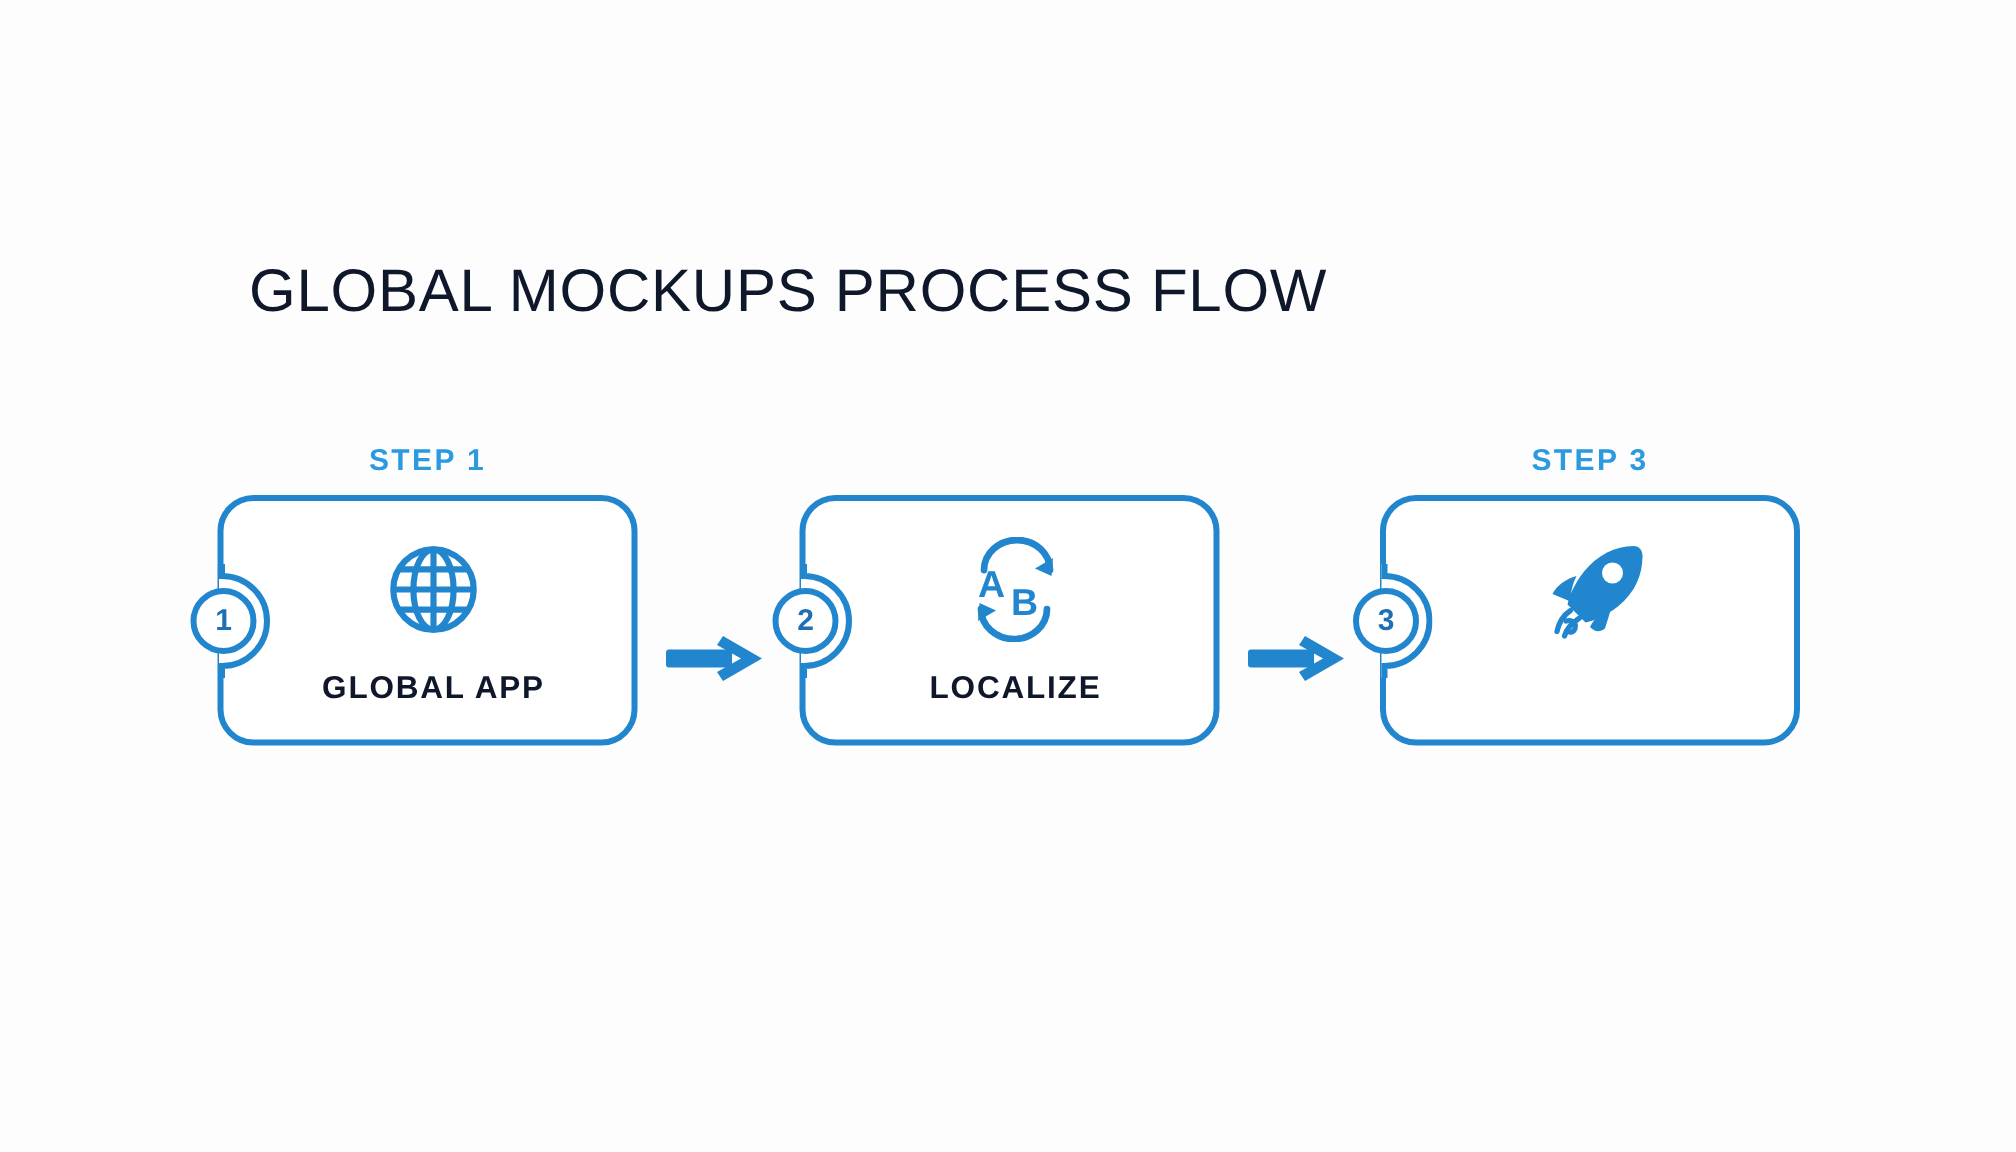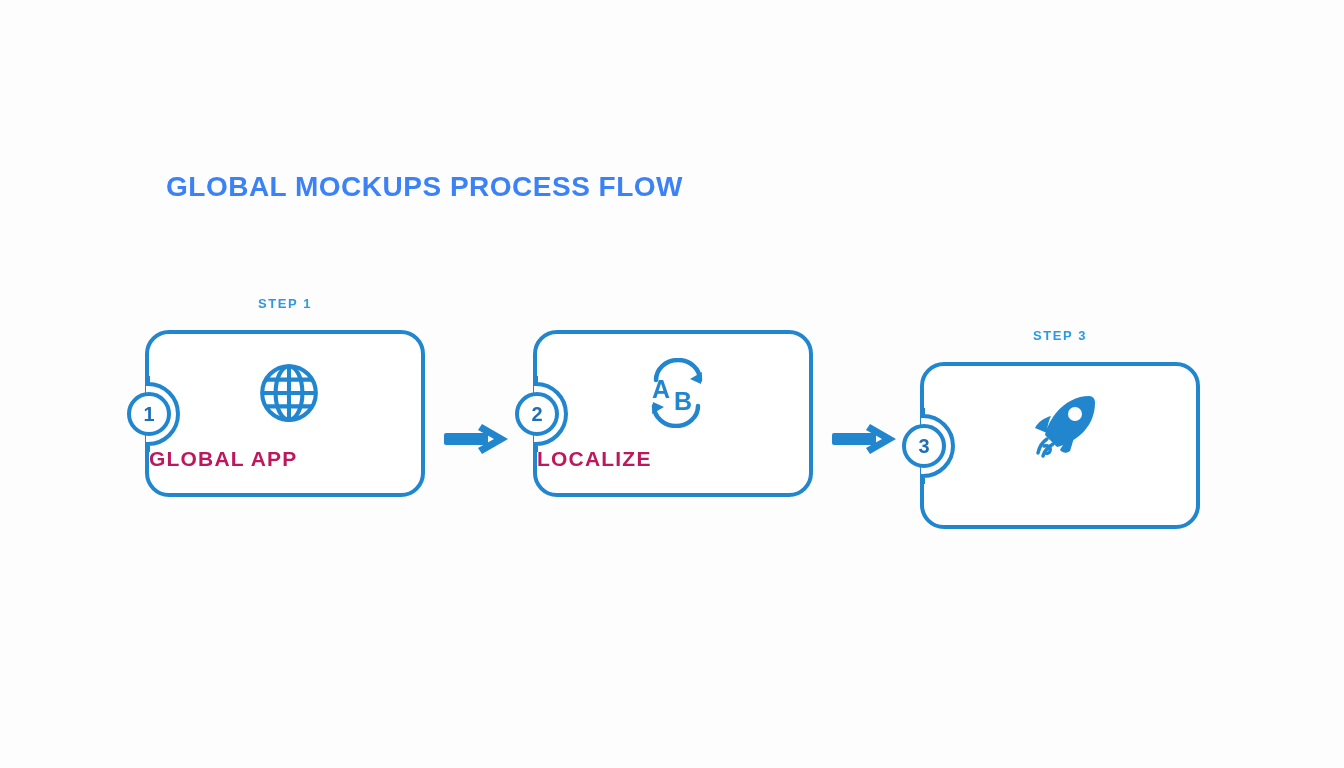--- a/index.html
+++ b/index.html
@@ -18,24 +18,24 @@
   .canvas {
     position: absolute;
     inset: 0;
   }
 
   
   .title {
     position: absolute;
     left: 166px;
     top: 172px;
-    font-size: 28px;
-    font-weight: bold;
+    font-size: 40px;
+    font-weight: normal;
     letter-spacing: 0.5px;
-    color: #3b82f6;
+    color: #0f172a;
     white-space: nowrap;
     line-height: 1.1;
   }
 
   
   .flow {
     position: absolute;
     left: 0;
     top: 296px;
     width: 1344px;
@@ -43,29 +43,29 @@
   }
 
   .step {
     position: absolute;
     top: 0;
     width: 284px;
     height: 206px;
   }
   .step-1 { left: 143px; }
   .step-2 { left: 531px; }
-  .step-3 { left: 918px; margin-top: 32px; }
+  .step-3 { left: 918px; }
 
   .step-kicker {
     position: absolute;
     top: 0;
     left: 0;
     width: 284px;
     text-align: center;
-    font-size: 13px;
+    font-size: 20px;
     font-weight: bold;
     letter-spacing: 1.6px;
     color: #2b9ae0;
   }
 
   .card {
     position: absolute;
     top: 34px;
     left: 2px;
     width: 280px;
@@ -122,25 +122,25 @@
     display: flex;
     align-items: center;
     justify-content: center;
   }
 
   .card-label {
     position: absolute;
     bottom: 22px;
     left: 0;
     width: 280px;
-    text-align: left;
+    text-align: center;
     font-size: 21px;
     font-weight: bold;
     letter-spacing: 1.2px;
-    color: #be185d;
+    color: #0f172a;
   }
 
   
   .arrow {
     position: absolute;
     top: 126px;
     width: 66px;
     height: 34px;
   }
   .arrow-1 { left: 444px; }

